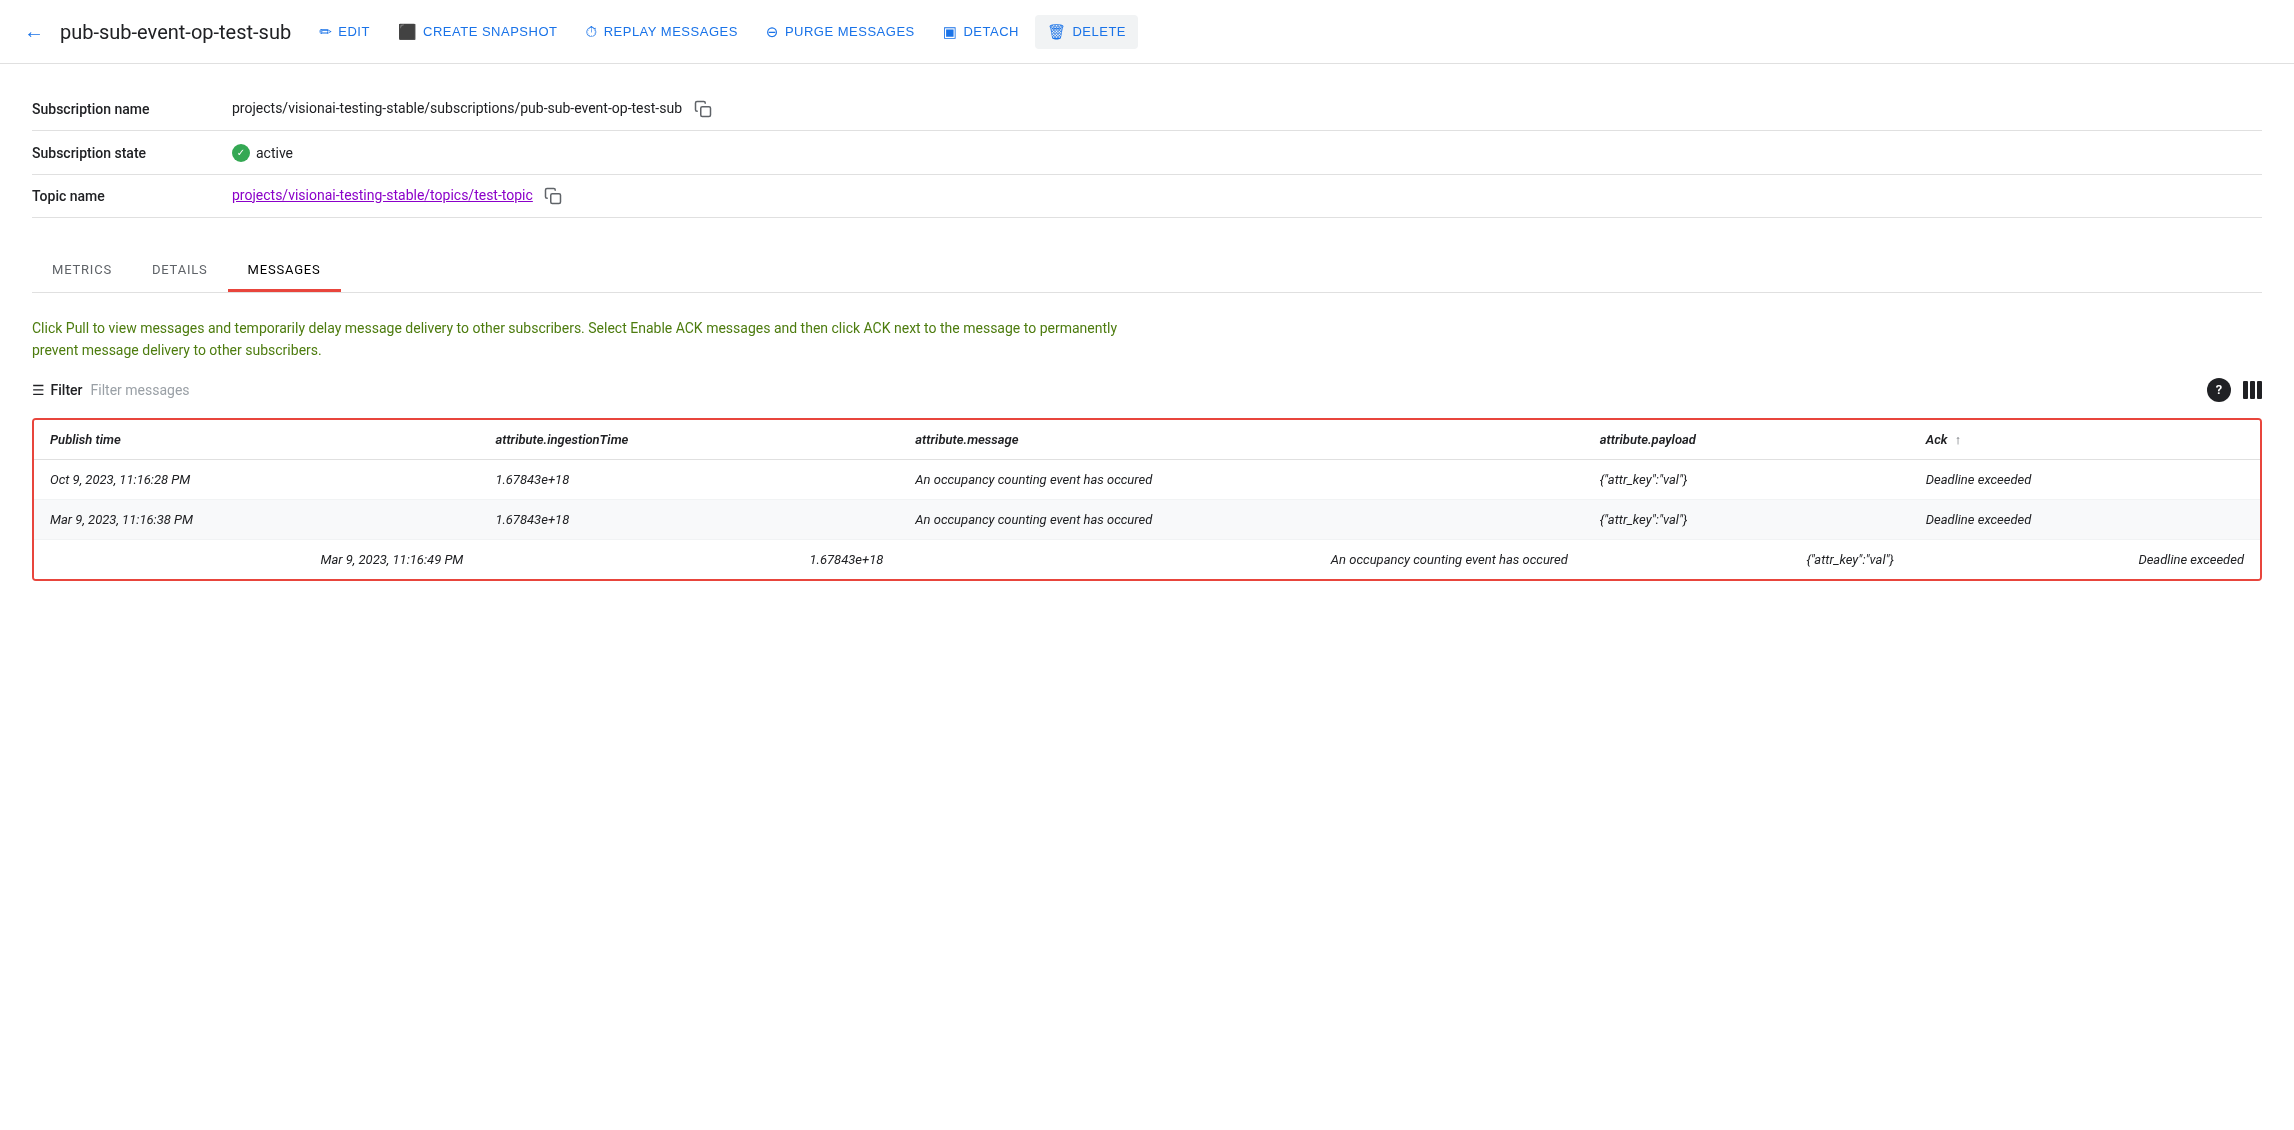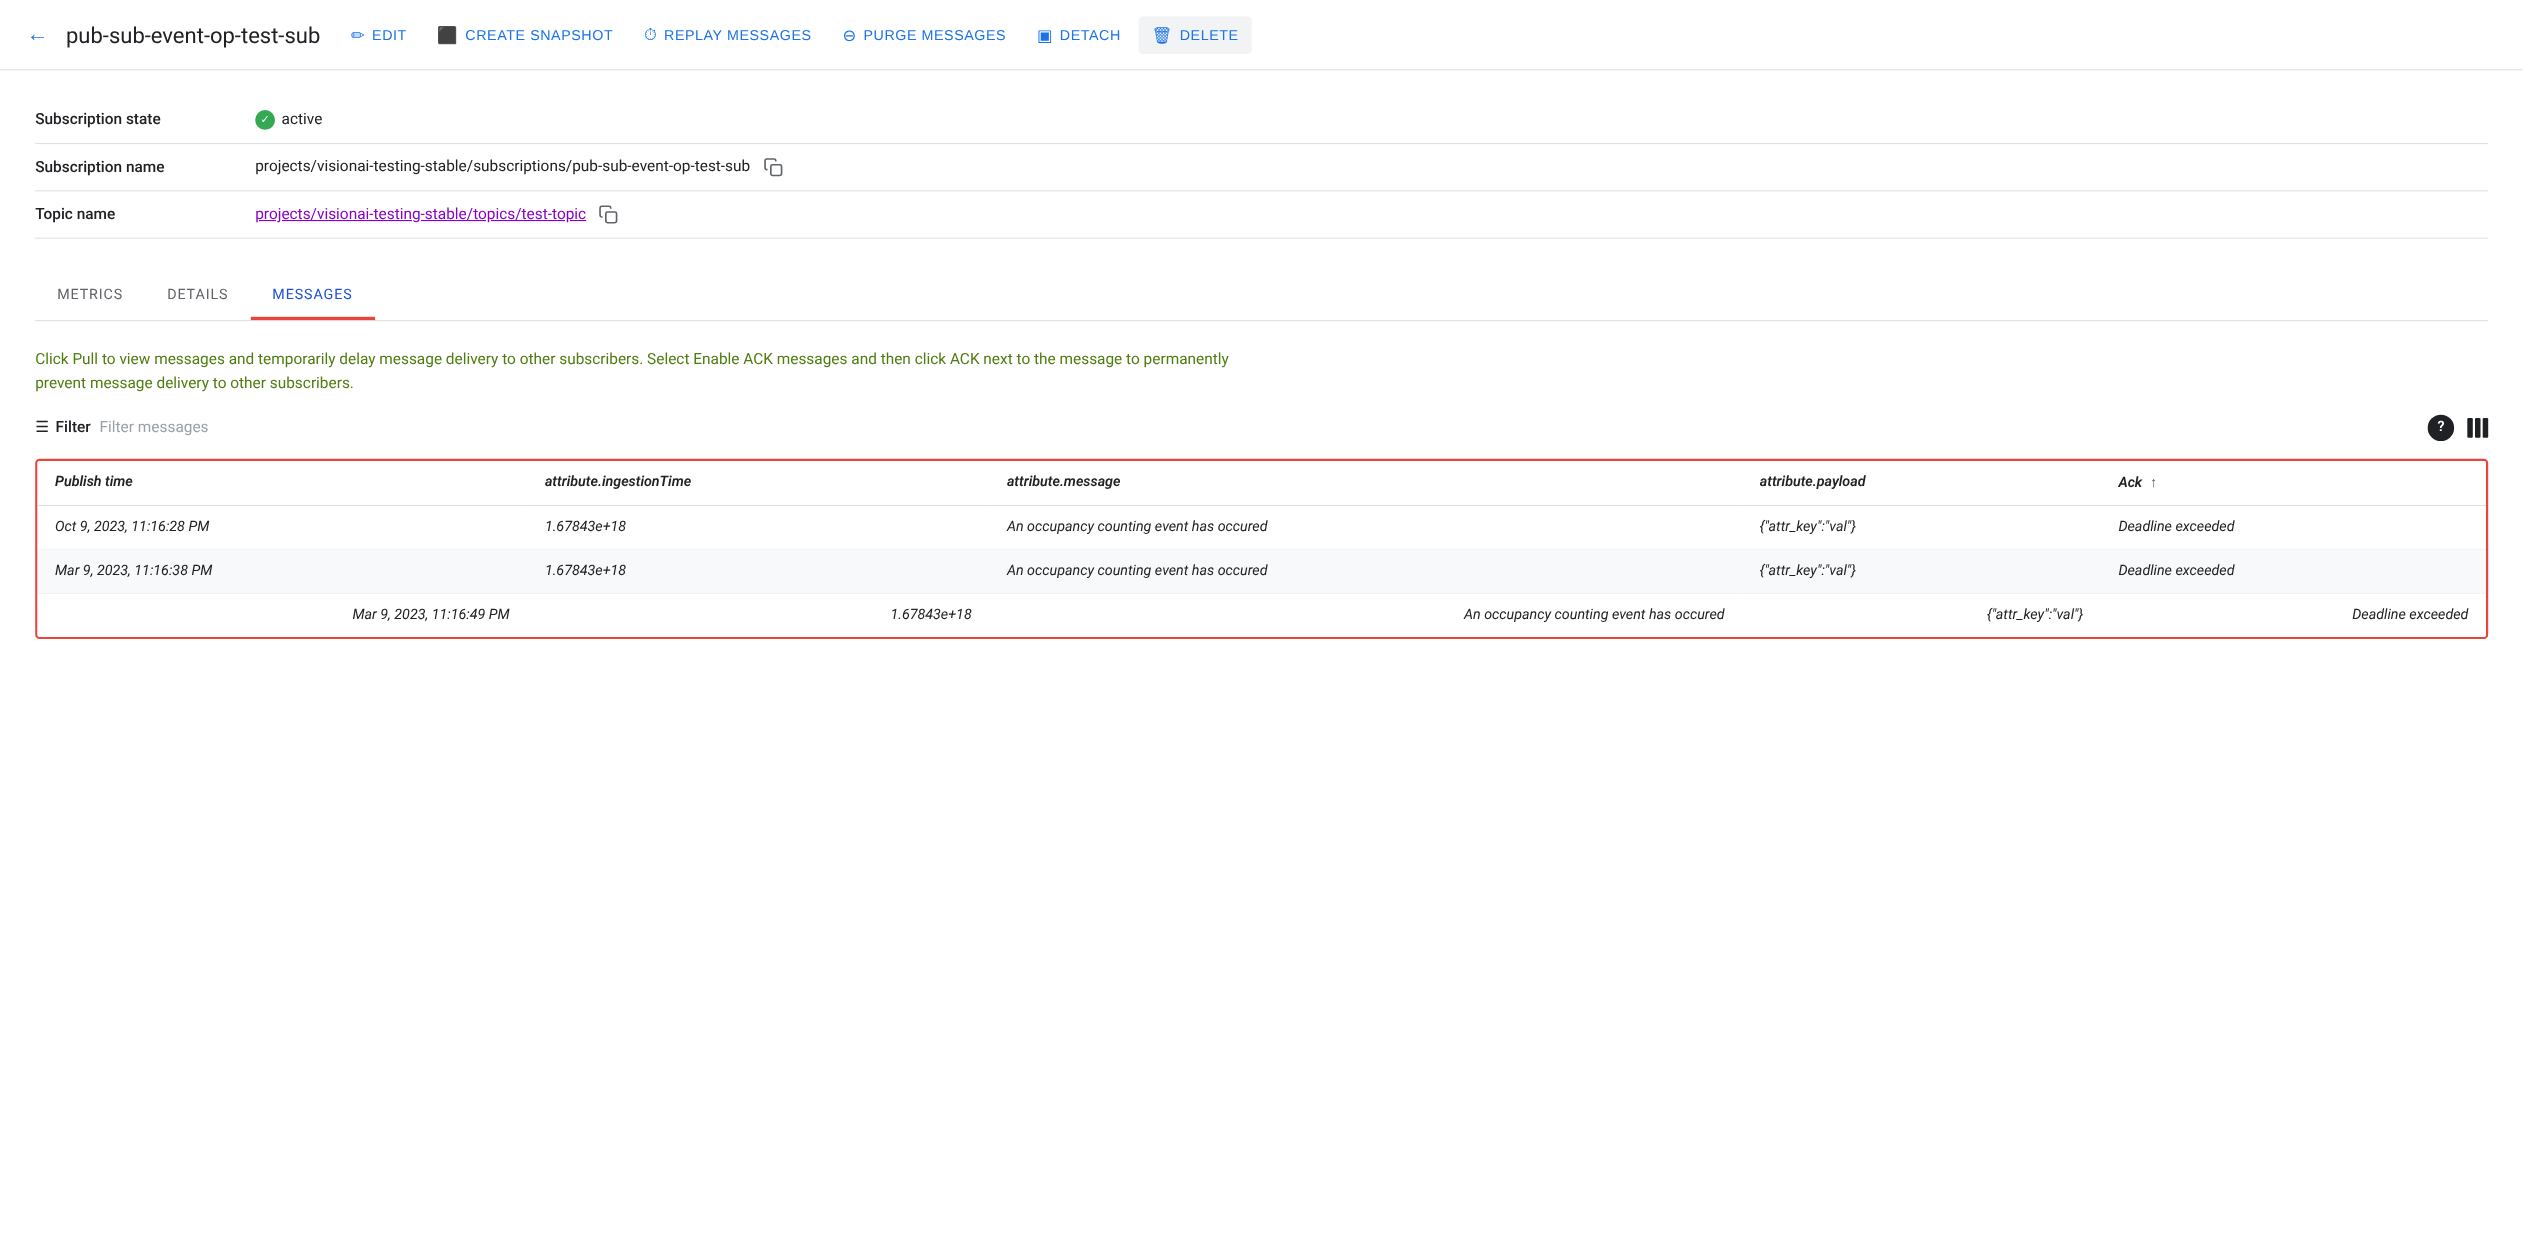--- a/index.html
+++ b/index.html
@@ -133,21 +133,21 @@
       padding: 12px 20px;
       font-size: 13px;
       font-weight: 400;
       letter-spacing: 0.8px;
       color: #5f6368;
       cursor: pointer;
       border-bottom: 3px solid transparent;
       text-transform: uppercase;
     }
     .tab.active {
-      color: #1d4ed8;
+      color: #000000;
       border-bottom: 3px solid #e8453c;
       border-bottom-color: #e8453c;
     }
 
     
     .description-text {
       color: #4d7c0f;
       font-size: 14px;
       line-height: 1.6;
       margin-bottom: 8px;
@@ -321,37 +321,37 @@
       <span>DELETE</span>
     </button>
   </div>
 </div>
 
 <div class="main">
 
   <table class="info-table">
     <tbody>
         <tr>
-      <td>Subscription state</td>
-      <td>
-        <span class="status-active">
-          <span class="status-dot">✓</span>
-          <span>active</span>
-        </span>
-      </td>
-    </tr>
-    <tr>
       <td>Subscription name</td>
       <td>
         <span>projects/visionai-testing-stable/subscriptions/pub-sub-event-op-test-sub</span>
         <span class="copy-icon">
           <svg width="18" height="18" viewBox="0 0 24 24" fill="none" stroke="#5f6368" stroke-width="2">
             <rect x="9" y="9" width="13" height="13" rx="2"></rect>
             <path d="M5 15H4a2 2 0 01-2-2V4a2 2 0 012-2h9a2 2 0 012 2v1"></path>
           </svg>
+        </span>
+      </td>
+    </tr>
+    <tr>
+      <td>Subscription state</td>
+      <td>
+        <span class="status-active">
+          <span class="status-dot">✓</span>
+          <span>active</span>
         </span>
       </td>
     </tr>
     <tr>
       <td>Topic name</td>
       <td>
         <a class="topic-link">projects/visionai-testing-stable/topics/test-topic</a>
         <span class="copy-icon">
           <svg width="18" height="18" viewBox="0 0 24 24" fill="none" stroke="#5f6368" stroke-width="2">
             <rect x="9" y="9" width="13" height="13" rx="2"></rect>

